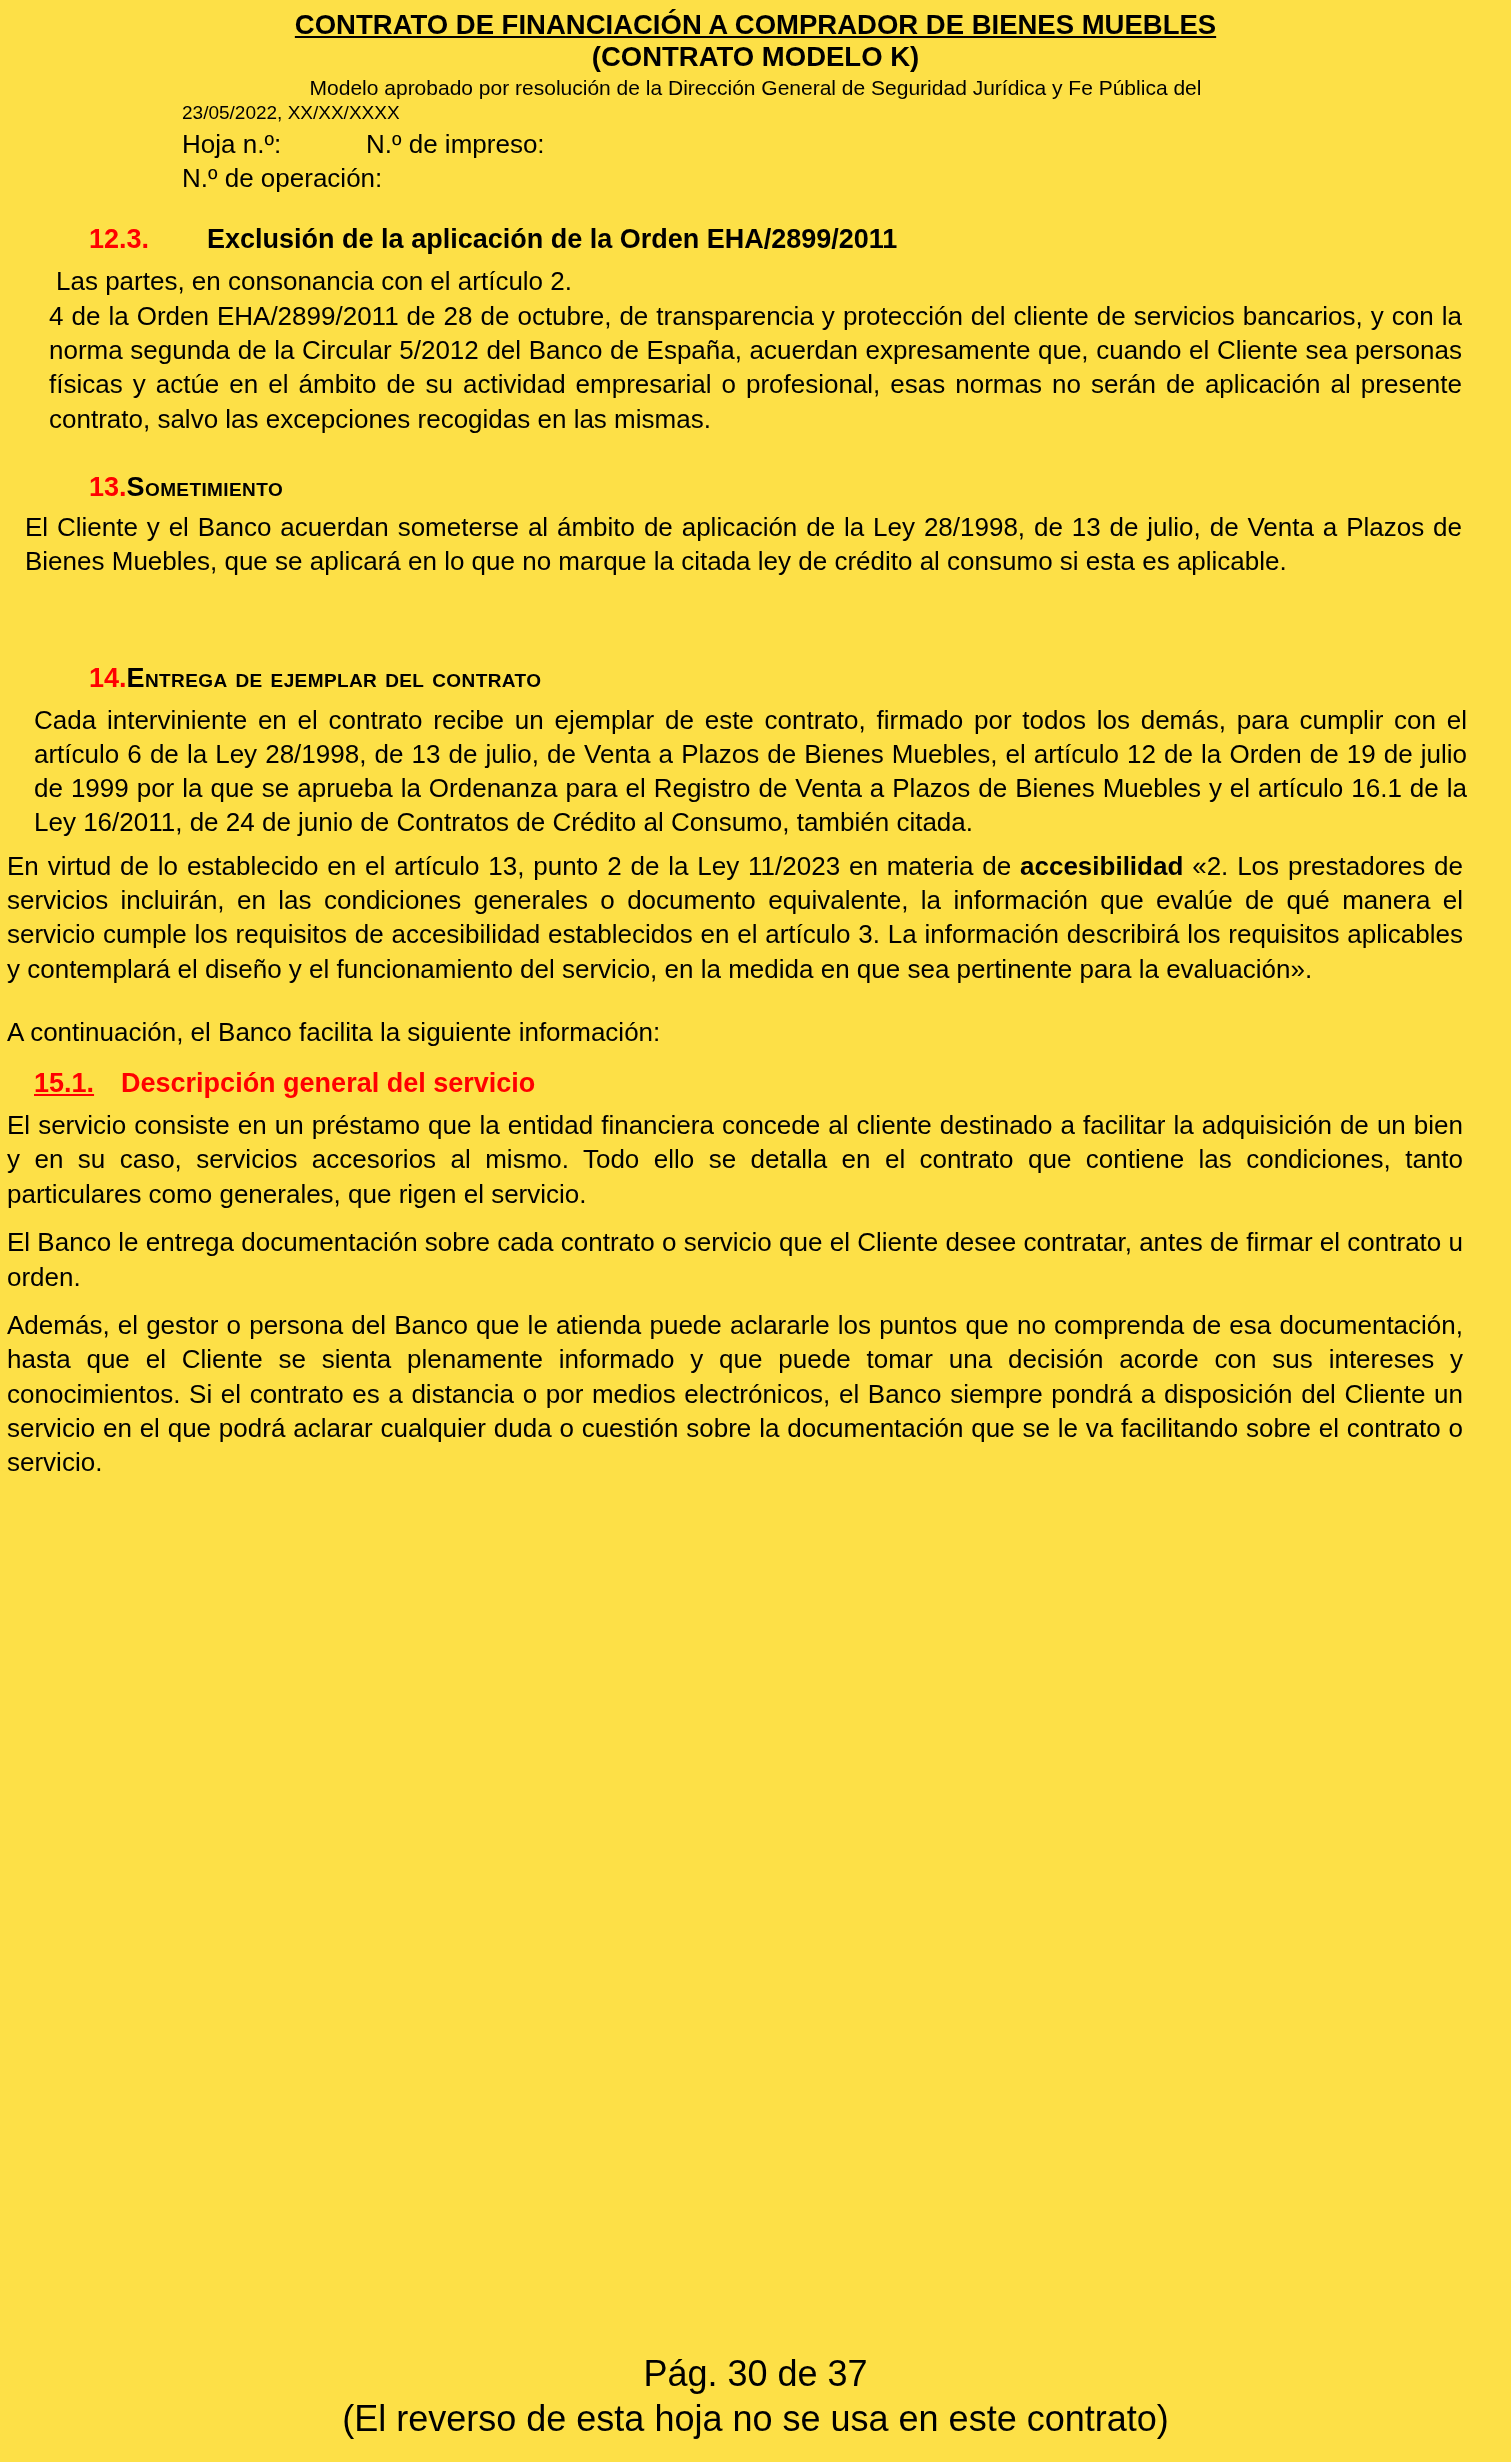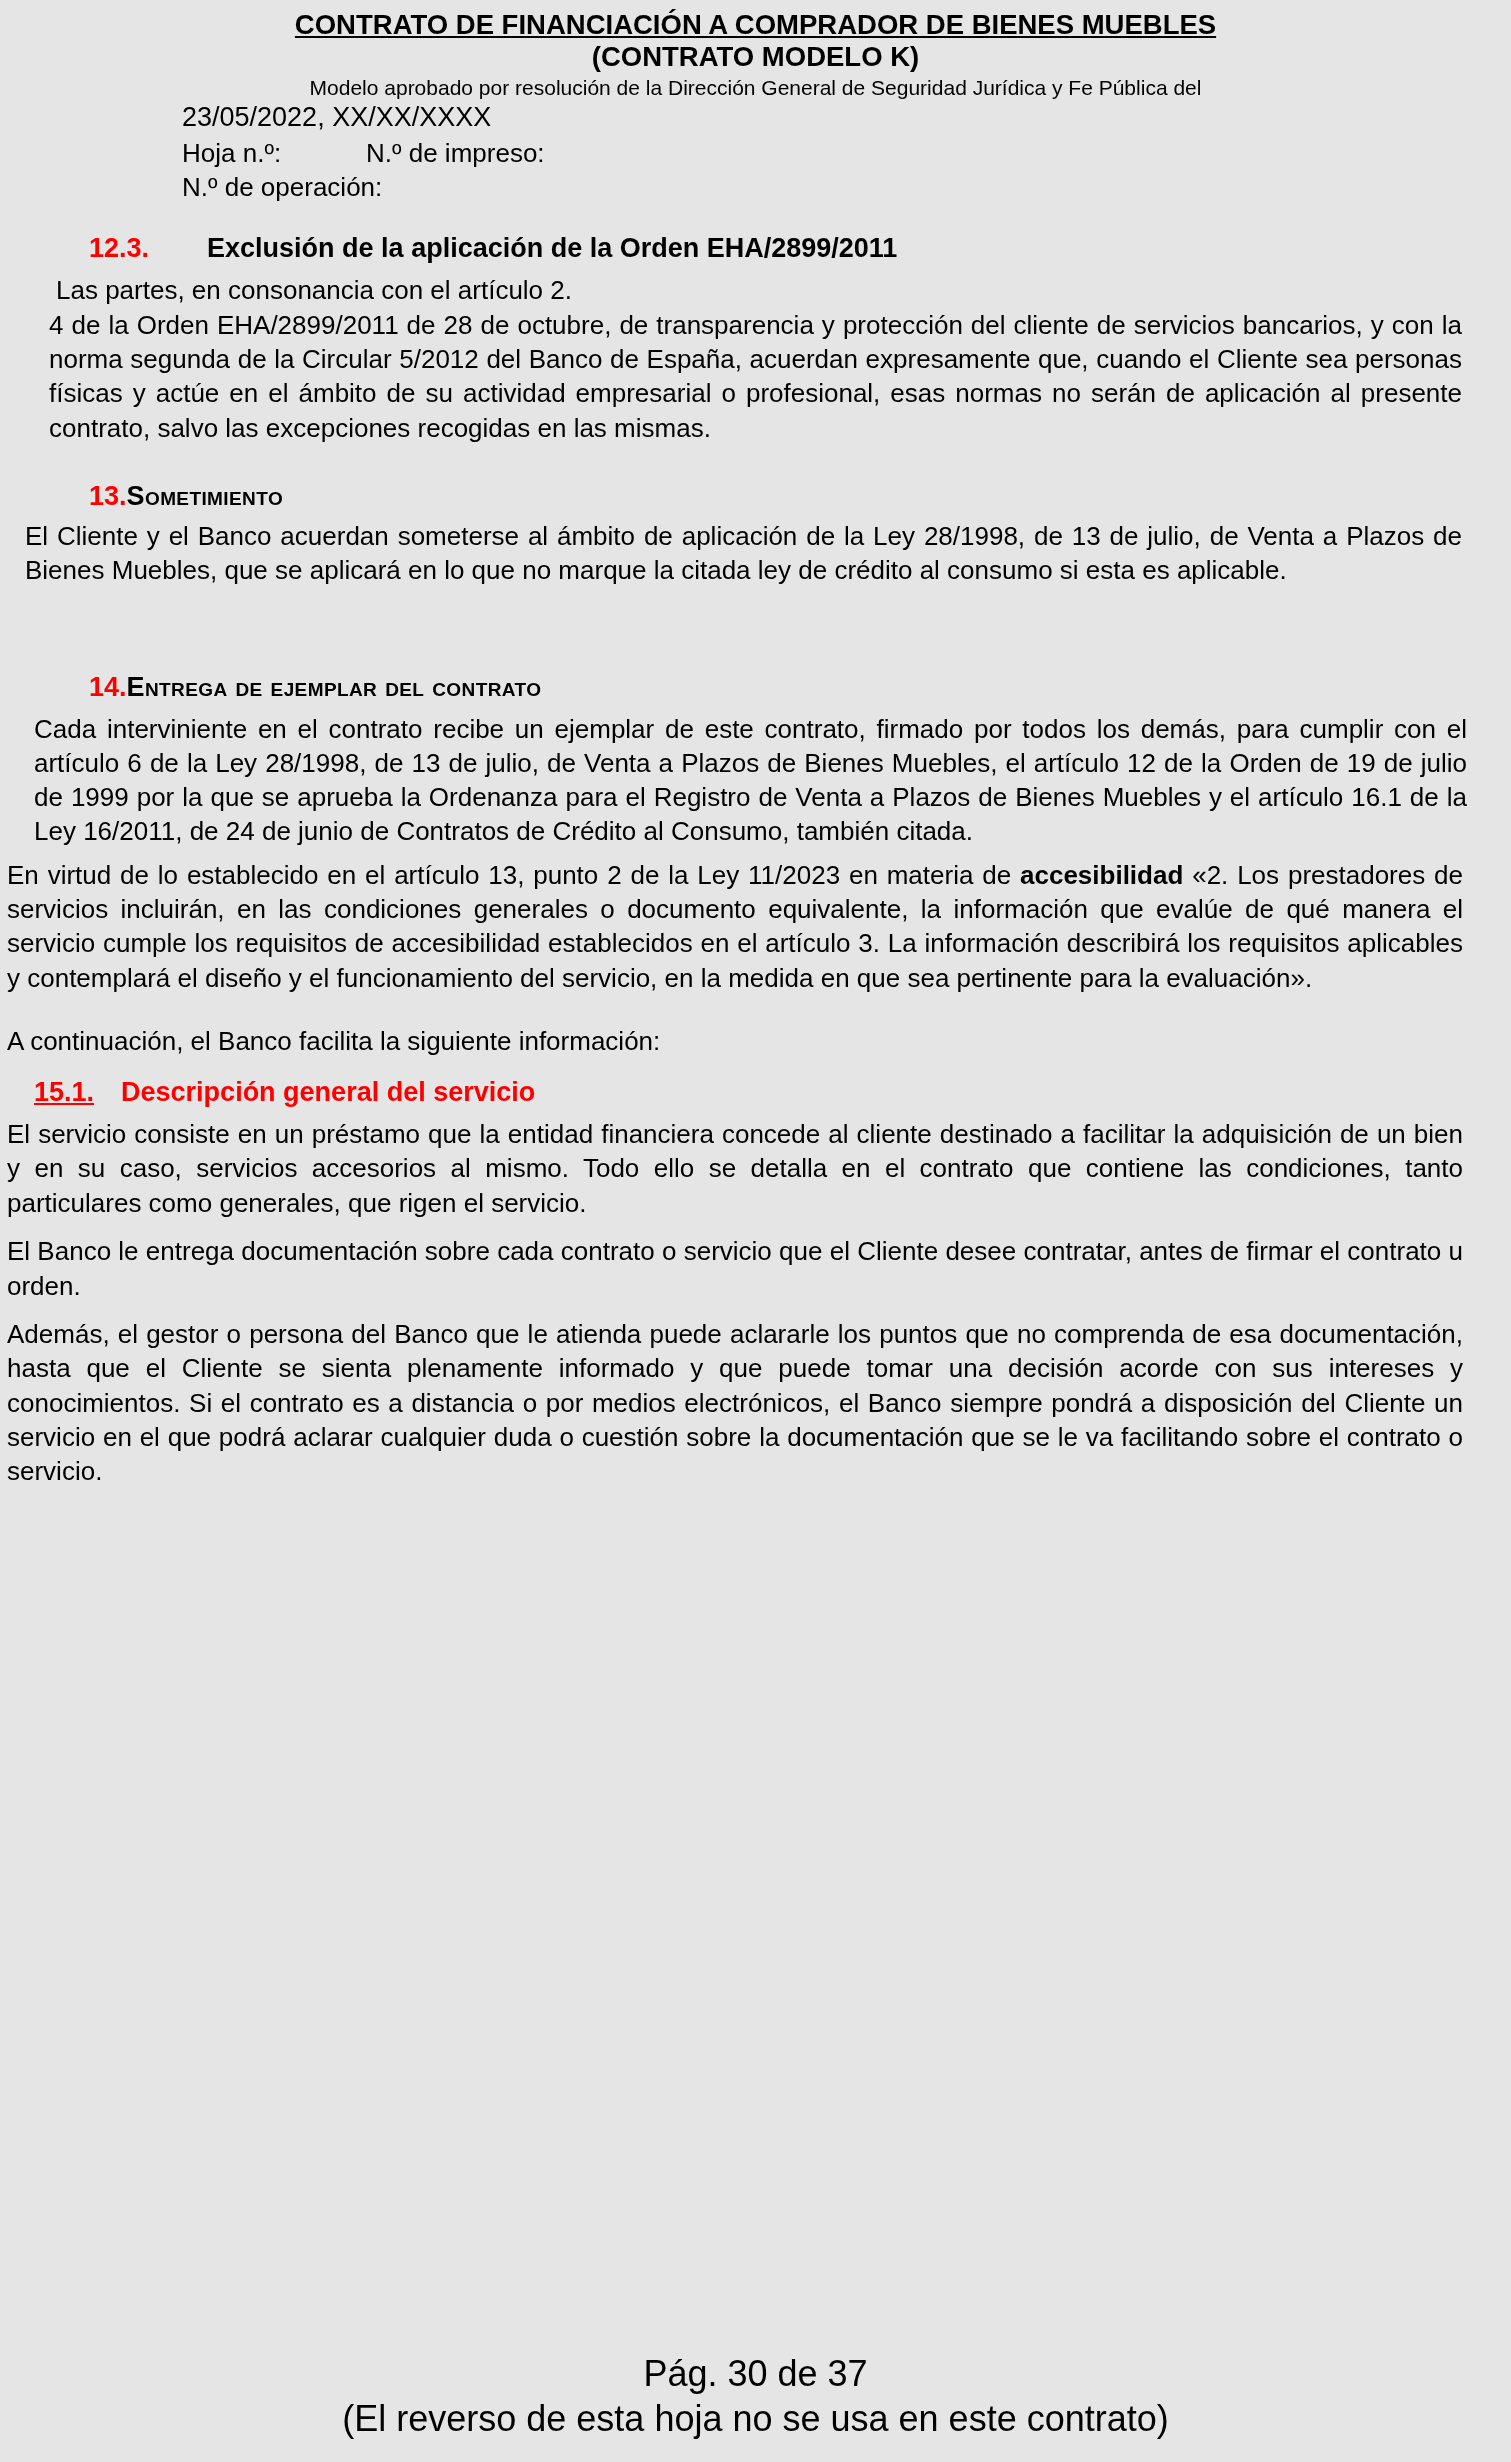--- a/index.html
+++ b/index.html
@@ -5,21 +5,21 @@
   html, body {
     margin: 0;
     padding: 0;
     background: #ffffff;
   }
   .page {
     position: relative;
     width: 1511px;
     min-height: 2462px;
     box-sizing: border-box;
-    background: #e5e5e5;
+    background: #fde047;
     color: #000000;
     font-family: "Liberation Sans", sans-serif;
     display: flex;
     flex-direction: column;
     padding: 9px 0 21px 0;
   }
   
   .doc-title {
     text-align: center;
     font-size: 27.5px;
@@ -32,21 +32,21 @@
     font-size: 27.5px;
     font-weight: bold;
     line-height: 1.15;
   }
   .approval {
     text-align: center;
     font-size: 21px;
     margin-top: 3.5px;
   }
   .dateline {
-    font-size: 27px;
+    font-size: 19px;
     margin: 1.8px 0 0 182px;
   }
   .fields-row {
     display: flex;
     font-size: 26px;
     margin: 5.3px 0 0 182px;
     gap: 11px;
   }
   .fields-row .sheet {
     width: 173px;

